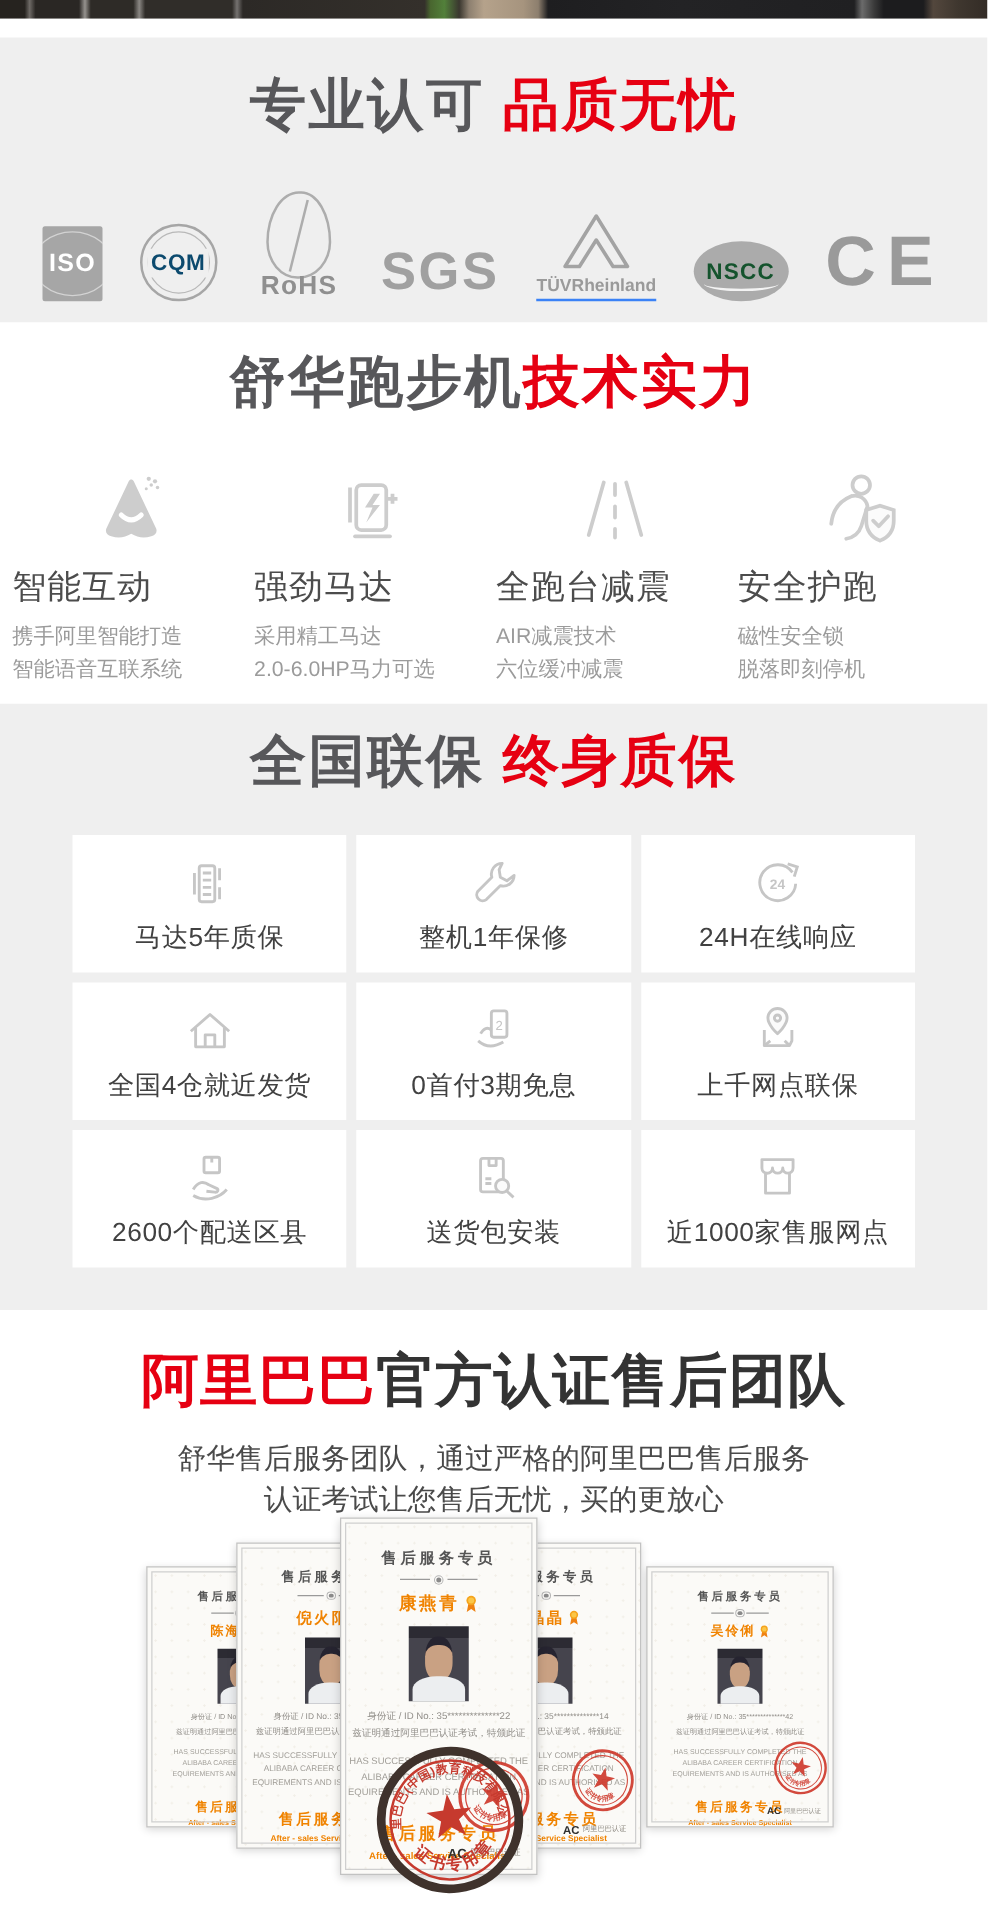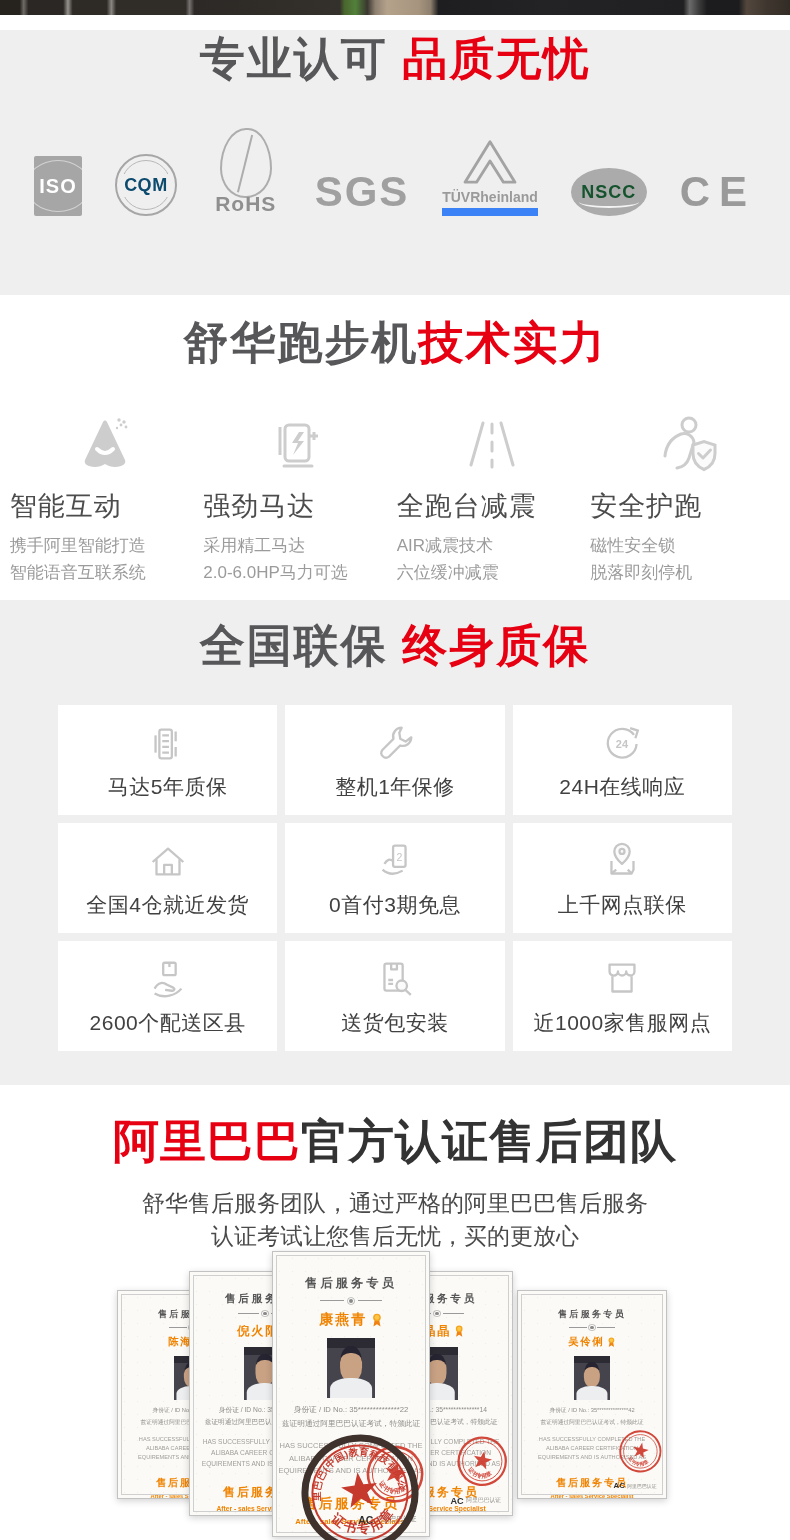--- a/index.html
+++ b/index.html
@@ -18,41 +18,41 @@
       #1e1e20 55.5%,#232325 69%,#202022 86.5%,
       #6b6b6b 87.3%,#3b3b3b 88.5%,#1c1c1e 89.5%,
       #1c1c1e 93.5%,#53473d 94.5%,#3f372f 97%,#332c26 100%)}
   .gap{height:15px;background:#fff}
 
   
   .sec-title{text-align:center;font-size:45px;color:#57575a;letter-spacing:2px;line-height:1.05;white-space:nowrap}
   .sec-title .red{color:#e60012;font-weight:bold}
 
   
-  .sec1{height:265px;background:#efefef;padding-top:5px}
+  .sec1{height:228px;background:#efefef;padding-top:30px}
   .logos{display:flex;align-items:flex-end;justify-content:space-between;padding:0 34px;margin-top:30px;height:104px}
   .logo{display:flex;align-items:center;justify-content:center}
   .iso{width:48px;height:60px;background:#a6a6a6;border-radius:2px;color:#fff;font-weight:bold;font-size:20px;position:relative;overflow:hidden}
   .iso::before{content:"";position:absolute;inset:4px -8px;border:1.5px solid rgba(255,255,255,.5);border-radius:50%}
   .iso span{position:relative;z-index:1;letter-spacing:1px}
   .cqm{width:62px;height:62px;border:2.5px solid #a6a6a6;border-radius:50%;position:relative}
   .cqm::before{content:"";position:absolute;inset:4px;border:1px solid #b8b8b8;border-radius:50%}
   .cqm span{font-size:18px;font-weight:bold;color:#0c4a6e;background:#efefef;padding:1px 3px;position:relative;z-index:1;letter-spacing:.5px}
   .rohs{position:relative;width:72px;height:88px}
   .leaf{position:absolute;left:10px;top:0;width:52px;height:70px;border:2px solid #adadad;border-radius:50% 46% 50% 48% / 58% 58% 42% 42%;display:block}
   .leaf::before{content:"";position:absolute;left:47%;top:5%;width:1.5px;height:90%;background:#adadad;transform:rotate(14deg)}
   .rohs-t{position:absolute;bottom:0;left:0;width:100%;text-align:center;font-size:21px;font-weight:bold;color:#8f8f8f;letter-spacing:1px}
   .sgs span{font-size:42px;font-weight:bold;color:#a0a0a0;letter-spacing:2px}
   .tuv{flex-direction:column;gap:3px}
   .tuv .tri{width:58px;height:48px}
-  .tuv-t{font-size:14px;font-weight:bold;color:#9a9a9a;border-bottom:8px solid #3b82f6;padding-bottom:3px}
+  .tuv-t{font-size:14px;font-weight:bold;color:#9a9a9a;border-bottom:2px solid #3b82f6;padding-bottom:3px}
   .nscc{width:76px;height:48px;background:#ababab;border-radius:50%;position:relative;overflow:hidden}
   .nscc span{color:#14532d;font-weight:bold;font-size:18px;letter-spacing:1px;position:relative;z-index:1}
   .nscc::after{content:"";position:absolute;left:8px;right:8px;bottom:8px;height:10px;border-bottom:2.5px solid rgba(255,255,255,.85);border-radius:50%}
-  .ce span{font-size:42px;font-weight:bold;color:#9a9a9a;letter-spacing:9px}
+  .ce span{font-size:56px;font-weight:bold;color:#9a9a9a;letter-spacing:9px}
 
   
   .sec2{height:305px;background:#fff;padding-top:24px}
   .features{display:flex;justify-content:space-around;padding:0 8px;margin-top:38px}
   .feature{width:190px;}
   .f-icon{height:72px;display:flex;align-items:flex-end;justify-content:center}
   .f-title{font-size:27px;color:#4c4c4c;margin-top:12px;letter-spacing:1px}
   .f-desc{font-size:17px;color:#9b9b9b;line-height:1.55;margin-top:9px}
 
   

